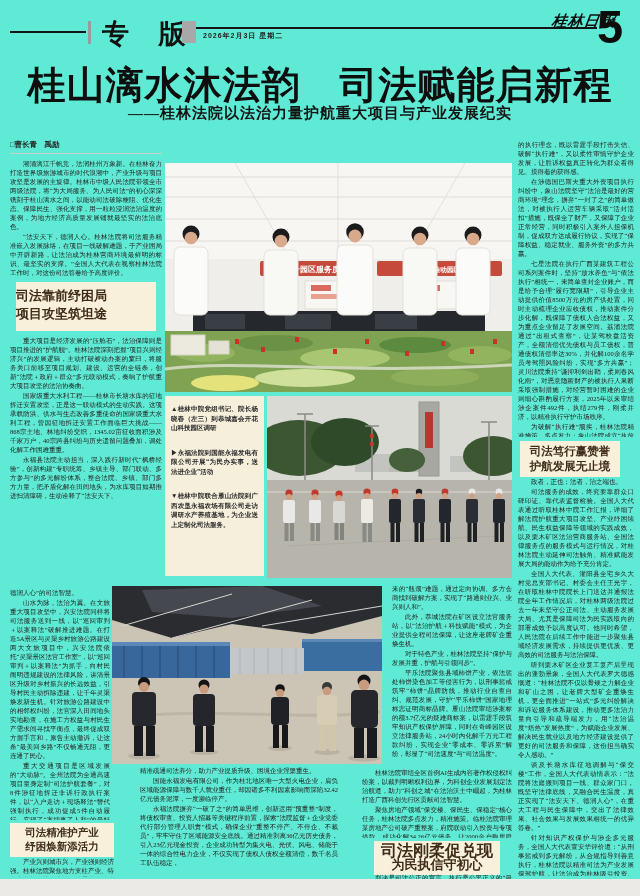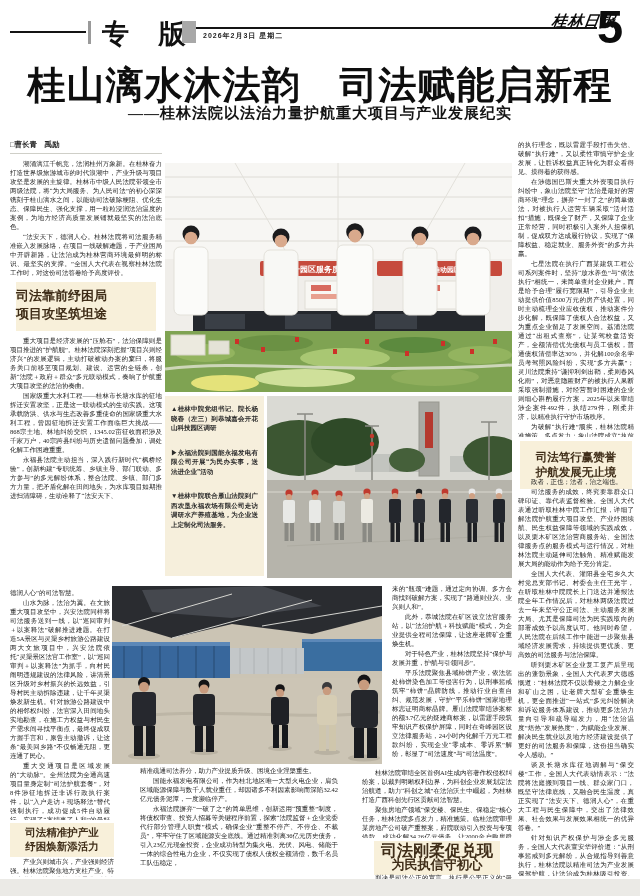--- a/index.html
+++ b/index.html
@@ -1,16 +1,16 @@
 <!DOCTYPE html>
 <html><head>
 <meta charset="utf-8">
 <style>
   html,body{margin:0;padding:0;background:#e9e8e4;}
-  .page{position:relative;width:640px;height:896px;margin:0 auto;background:#ffffff;
+  .page{position:relative;width:640px;height:896px;margin:0 auto;background:#5eead4;
         font-family:"Liberation Serif","DejaVu Serif",serif;color:#1c1c1c;overflow:hidden;}
   
   .hline{position:absolute;background:#141414;}
   .vbar{position:absolute;background:#9a9a9a;}
   .grayblock{position:absolute;background:#a8a8a8;}
   .section-label{position:absolute;left:102px;top:16px;font-size:27px;font-weight:900;
         letter-spacing:11px;font-family:"Liberation Sans",sans-serif;color:#111;}
   .date{position:absolute;left:203px;top:31px;font-size:7px;font-weight:bold;
         font-family:"Liberation Sans",sans-serif;color:#222;letter-spacing:1px;}
   .paper-name{position:absolute;left:552px;top:12px;font-size:15px;font-weight:900;
@@ -341,21 +341,21 @@
   <div class="col" id="col3c" style="left:362px;top:873px;width:150px;height:10px;">
     <p>判决是司法公正的宣言，执行是公平正义的“最后一公里”。</p>
   </div>
 
   <div class="col" id="col4a" style="left:518px;top:140px;width:116px;height:297px;">
     <p class="noind">的执行理念，既以雷霆手段打击失信、破解“执行难”，又以柔性审慎守护企业发展，让胜诉权益真正转化为群众看得见、摸得着的获得感。</p>
     <p>在涉德国巴斯夫重大外资项目执行纠纷中，象山法院坚守“法治是最好的营商环境”理念，摒弃“一封了之”的简单做法，对被执行人运营车辆采取“活封活扣”措施，既保全了财产，又保障了企业正常经营，同时积极引入案外人担保机制，促成双方达成履行协议，实现了“保障权益、稳定就业、服务外资”的多方共赢。</p>
     <p>七星法院在执行广西某建筑工程公司系列案件时，坚持“放水养鱼”与“依法执行”相统一，未简单查封企业账户，而是给予合理“履行宽限期”，引导企业主动提供价值8500万元的房产供处置，同时主动梳理企业应收债权，推动案件分步化解，既保障了债权人合法权益，又为重点企业留足了发展空间。荔浦法院通过“出租式查察”，让某驾校盘活资产，全额清偿优先债权与员工债权，普通债权清偿率达30%，并化解100余名学员考驾照风险纠纷，实现“多方共赢”；灵川法院秉持“谦抑利剑出鞘，柔则春风化雨”，对恶意隐匿财产的被执行人果断采取强制措施，对经营暂时困难的企业则细心斟酌履行方案，2025年以来审结涉企案件492件，执结279件，刚柔并济，以精准执行守护市场秩序。</p>
     <p>为破解“执行难”顽疾，桂林法院精准施策、多点发力：象山法院成立“执前督促工作室”，构建“法院＋公安”联动协查机制，2025年执结率达96.55%，让“纸上权利”快速变现；秀峰法院开展拒执罪专项打击行动，以刑事惩戒威慑“侥幸心理”，推动自动履行率稳步提升；荔浦法院建立“执行＋网格”工作机制，依托基层网格力量破解“人难找、物难寻”难题，将执行触角延伸至基层“神经末梢”，切实守护公平正义的“最后一公里”。</p>
   </div>
-  <div class="headbox-abs" style="left:520px;top:441px;width:112px;padding:9px 0;">
+  <div class="headbox-abs" style="left:520px;top:441px;width:100px;padding:3px 0;">
     <div class="hl" style="font-size:11.5px;line-height:15px;">司法笃行赢赞誉</div>
     <div class="hl" style="font-size:11.5px;line-height:15px;">护航发展无止境</div>
   </div>
   <div class="col" id="col4b" style="left:518px;top:477px;width:116px;height:399px;">
     <p>政者，正也；法者，治之端也。</p>
     <p>司法服务的成效，终究要靠群众口碑印证、靠代表监督检验。全国人大代表通过听取桂林中院工作汇报，详细了解法院护航重大项目攻坚、产业纾困续航、民生权益保障等领域的实践成效，以及栗木矿区法治营商服务站、全国法律服务点的服务模式与运行情况，对桂林法院主动延伸司法触角、精准赋能发展大局的能动作为给予充分肯定。</p>
     <p>全国人大代表、灌阳县全宅乡久大村党总支部书记、村委会主任王光宇，在听取桂林中院院长上门送达并通报法院全年工作情况后，对桂林两级法院过去一年来坚守公正司法、主动服务发展大局、尤其是保障司法为民实践取向的部署成效予以高度认可。他同时希望，人民法院在后续工作中能进一步聚焦县域经济发展需求，持续提供更优质、更高效的司法服务与法治保障。</p>
     <p>听到栗木矿区企业复工复产后呈现出的蓬勃景象，全国人大代表罗大德感慨道：“桂林法院不仅以骨鲠之力解企业和矿山之困，让老牌大型矿企重焕生机，更全面推进“一站式”多元纠纷解决和诉讼服务体系建设，推动更多法治力量向引导和疏导端发力，用“法治温度”焐热“发展热度”，为赋能企业发展、解决民生就业以及地方经济建设提供了更好的司法服务和保障，这份担当确实令人感动。”</p>
     <p>谈及长塘水库征地调解与“保交楼”工作，全国人大代表动情表示：“法院将法庭搬到项目一线、群众家门口，既坚守法律底线，又融合民生温度，真正实现了“法安天下、德润人心”，在重大工程与民生保障中，交出了法律效果、社会效果与发展效果相统一的优异答卷。”</p>
     <p>针对知识产权保护与涉企多元服务，全国人大代表宣安华评价道：“从刑事惩戒到多元解纷，从合规指导到善意执行，桂林法院以精准司法为产业发展保驾护航，让法治成为桂林吸引投资、集聚动能的核心竞争力。”</p>

